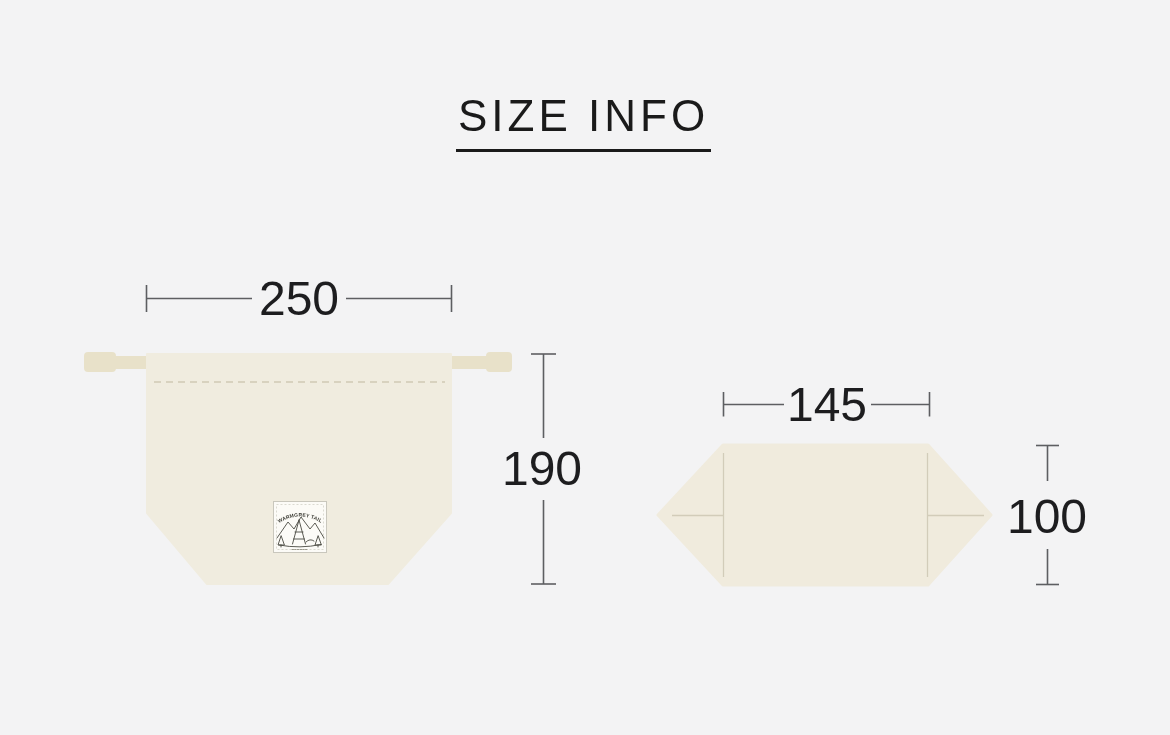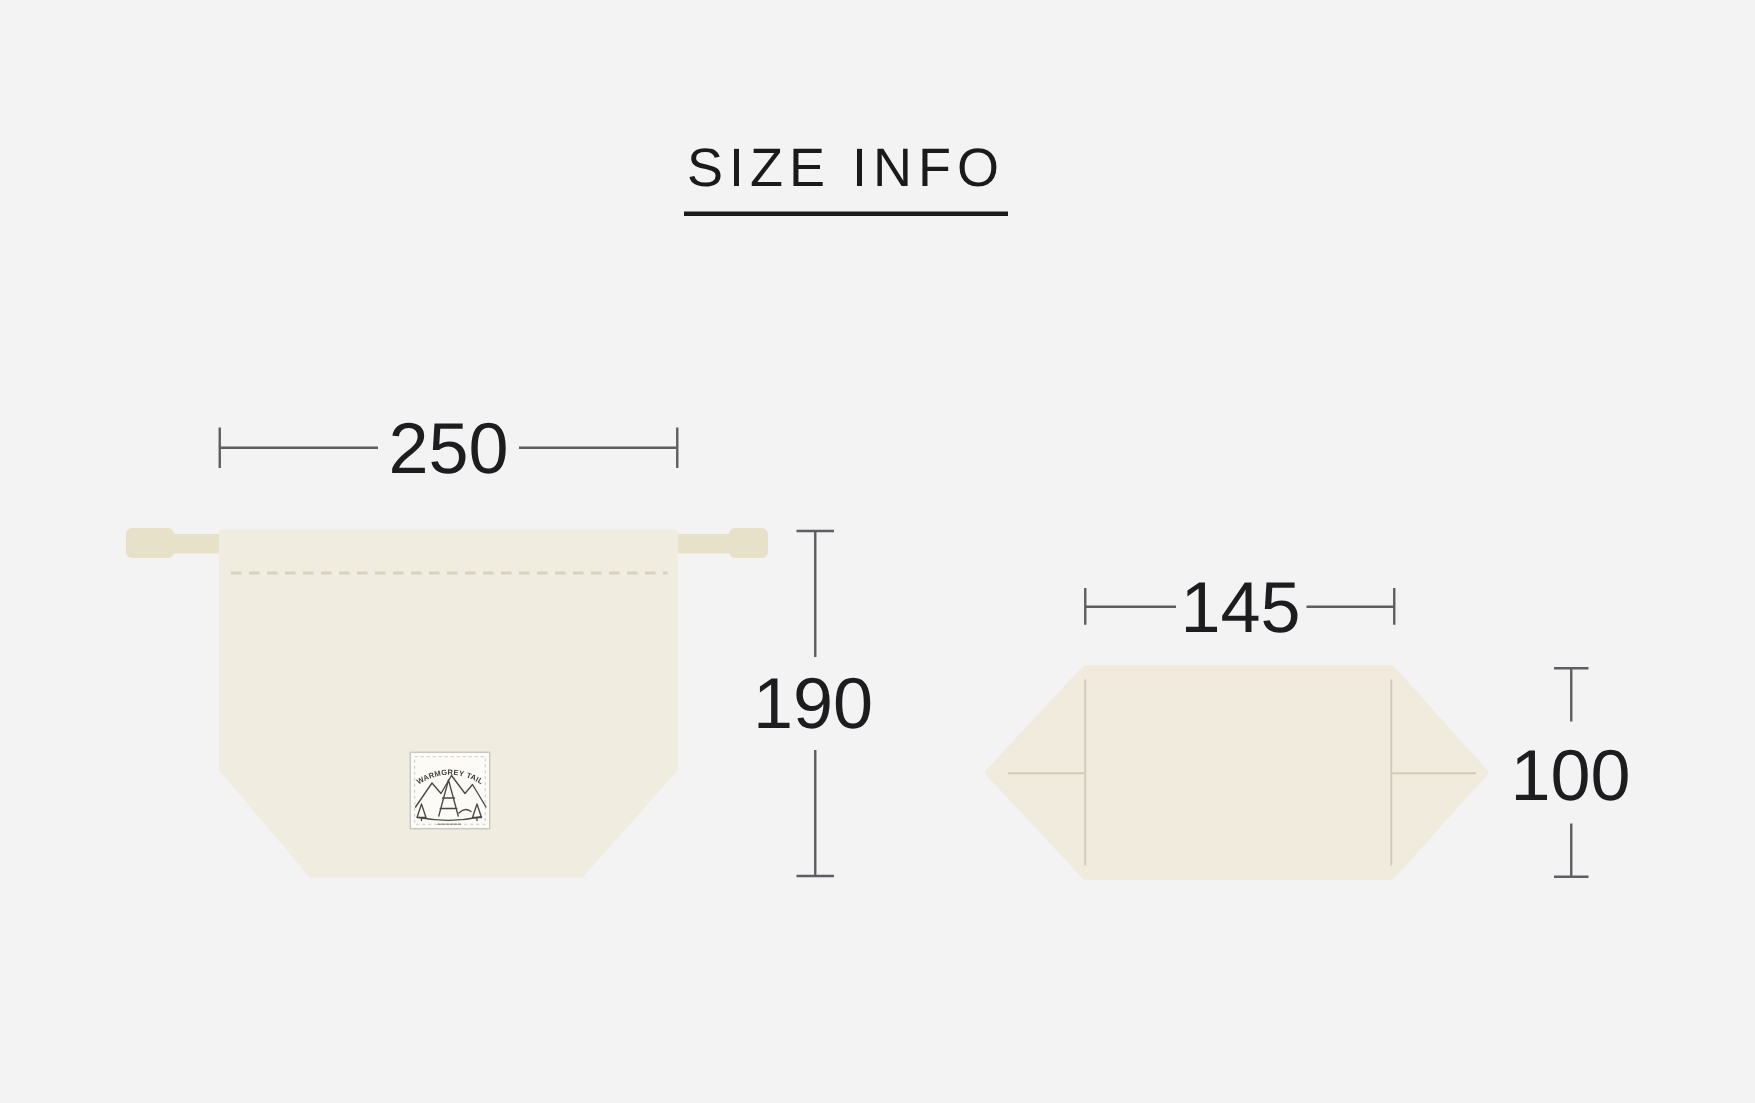--- a/index.html
+++ b/index.html
@@ -5,21 +5,21 @@
   html,body{margin:0;padding:0;}
   body{
     width:1170px;height:735px;
     background:#f3f3f4;
     font-family:"Liberation Sans", sans-serif;
     position:relative;overflow:hidden;
   }
   .stage{position:absolute;left:0;top:0;width:1170px;height:735px;}
   .title{
     position:absolute;left:456px;top:94px;
-    font-size:36px;font-weight:300;letter-spacing:4px;
+    font-size:44px;font-weight:300;letter-spacing:4px;
     color:#1a1a1a;line-height:1.0;
     border-bottom:3px solid #1a1a1a;
     padding:0 2px 11px 2px;
     white-space:nowrap;
   }
   svg{position:absolute;left:0;top:0;}
   .dim-text{
     font-family:"Liberation Sans", sans-serif;
     font-size:48px;font-weight:300;
     fill:#1d1d1f;

